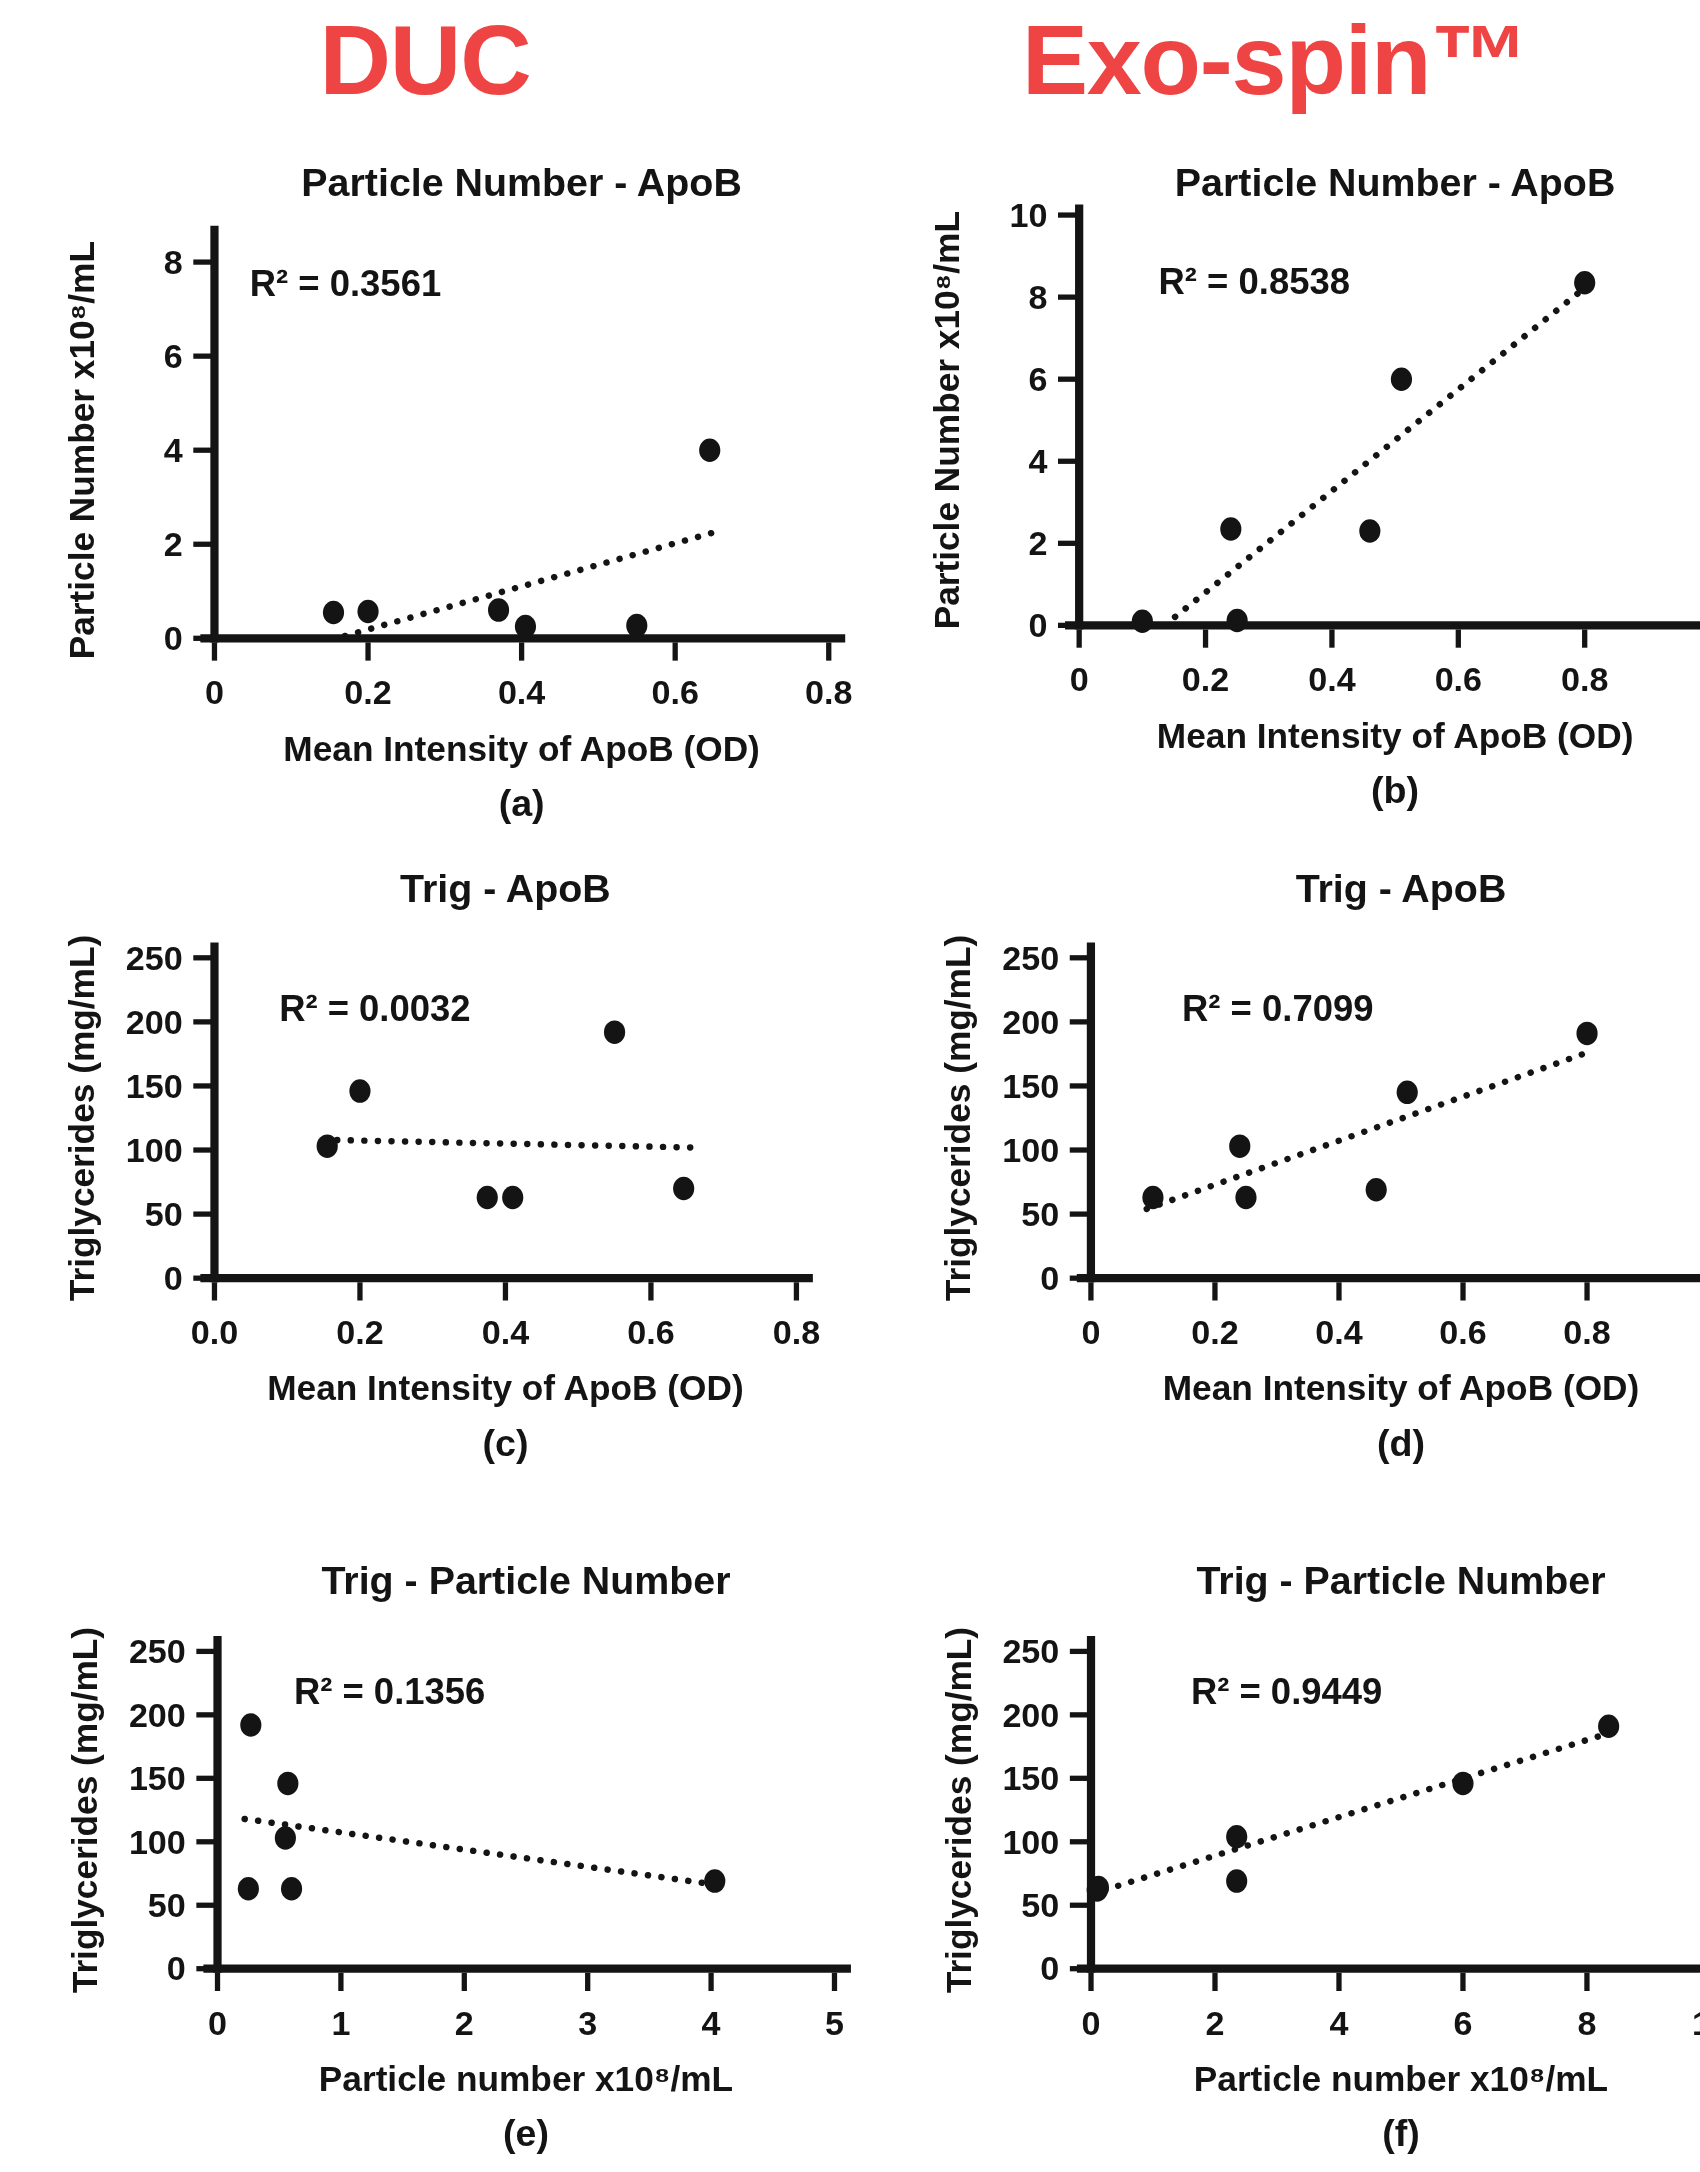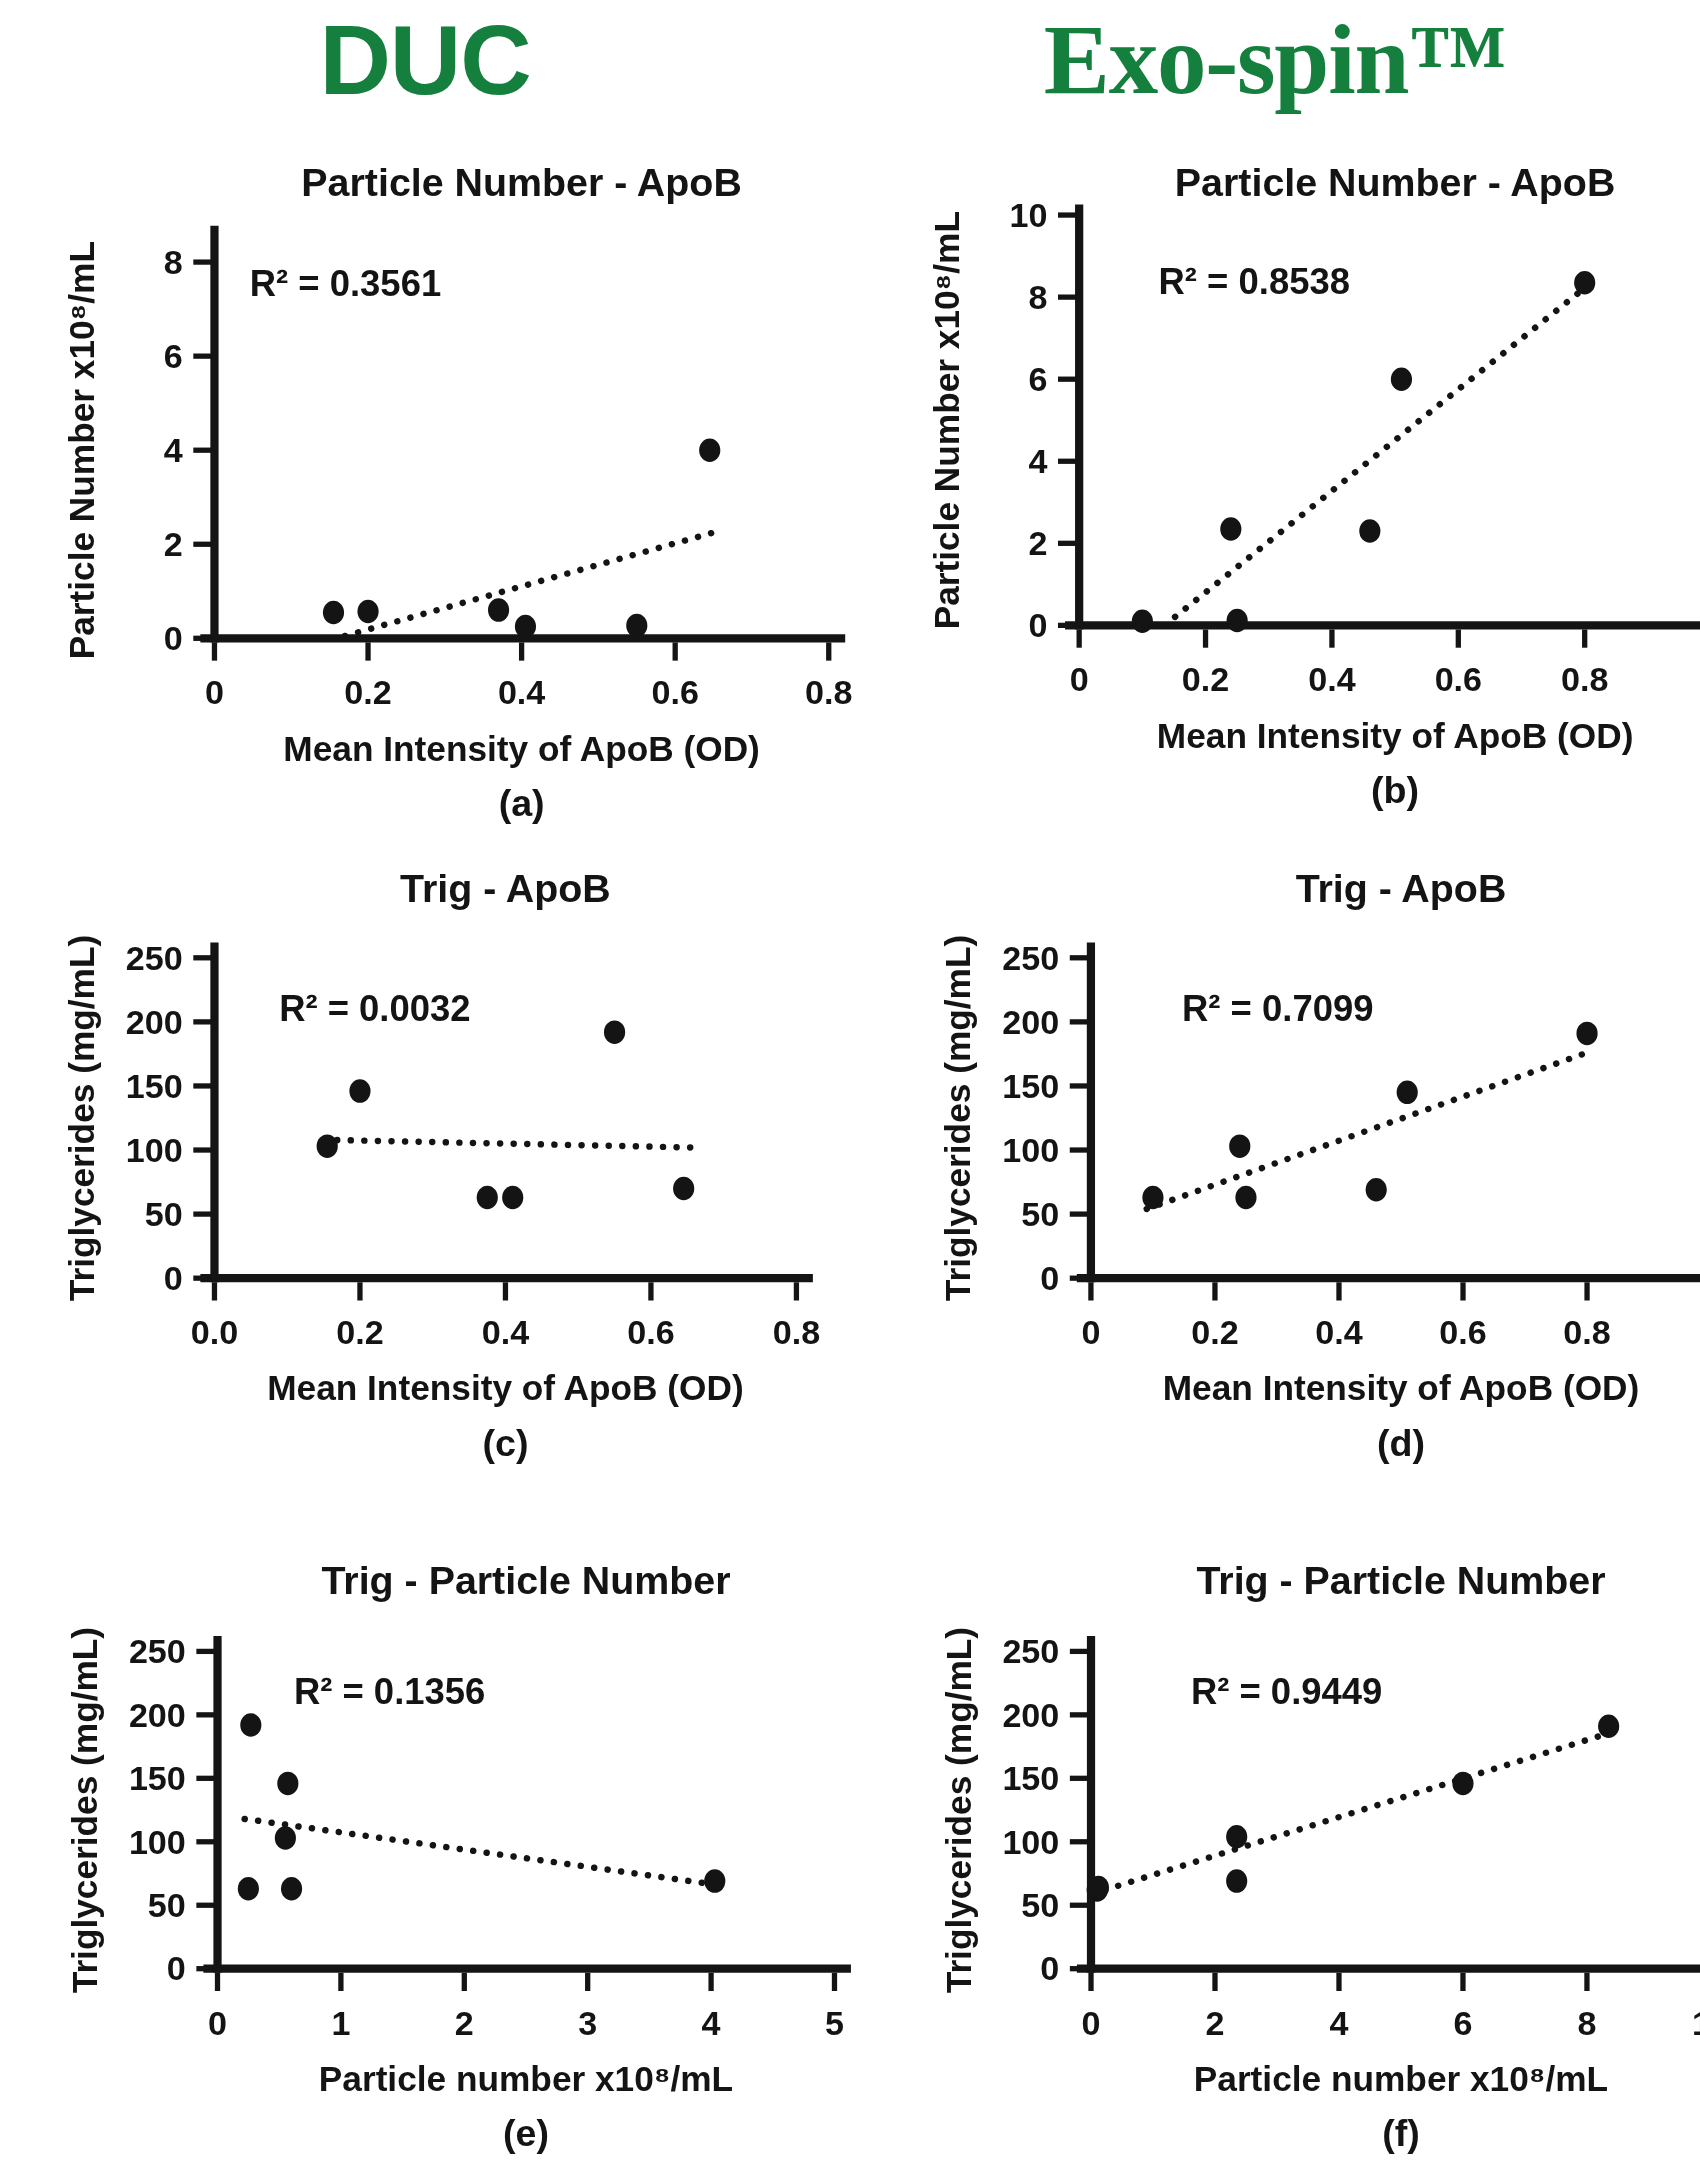--- a/index.html
+++ b/index.html
@@ -1,38 +1,38 @@
 <!DOCTYPE html>
 <html style="font-size:9.4px"><head>
 <meta charset="utf-8">
 <style>
   html,body{margin:0;padding:0;background:#ffffff;}
   body{width:1700px;height:2172px;font-family:"Liberation Sans","DejaVu Sans",sans-serif;}
   .page{position:relative;width:1700px;height:2172px;background:#ffffff;overflow:hidden;}
   .col-header{position:absolute;top:0;height:118px;width:850px;text-align:center;
-    font-size:99px;font-weight:700;color:#15803d;line-height:120px;letter-spacing:-1.2px;}
+    font-size:99px;font-weight:700;color:#ef4444;line-height:120px;letter-spacing:-1.2px;}
   .cell{position:absolute;width:850px;padding-left:44px;}
   svg{display:block;}
   svg text{fill:#141414;font-weight:700;font-family:"Liberation Sans","DejaVu Sans",sans-serif;}
   .title{font-size:67px;}
   .r2{font-size:62px;}
   .ticklab{font-size:58px;}
   .axislab{font-size:60px;}
   .sub{font-size:64px;}
   .spine{stroke:#141414;stroke-width:14;}
   .tickmark{stroke:#141414;stroke-width:9;}
   .trend{stroke:#141414;stroke-width:11;stroke-dasharray:0.1 23;stroke-linecap:round;fill:none;}
   .pt{fill:#141414;}
 </style>
 </head>
 <body>
 
 <div class="page">
   <div class="col-header" style="left:0;">DUC</div>
-  <div class="col-header" style="left:850px;font-family:Liberation Serif, serif;">Exo-spin™</div>
+  <div class="col-header" style="left:850px;">Exo-spin™</div>
   <div id="charts">
       <div class="cell" style="top: 115px; left: 0px; height: 738px;">
         <svg viewBox="0 0 1446 1255" width="850" height="738">
           <text x="812.5" y="138" text-anchor="middle" class="title">Particle Number - ApoB</text>
           <text x="350" y="308" class="r2">R² = 0.3561</text>
           <line x1="512.0625" y1="886" x2="1139.0625" y2="710" class="trend"></line>
           <ellipse cx="492.46875" cy="846" rx="18" ry="20" class="pt"></ellipse>
           <ellipse cx="551.25" cy="844.4" rx="18" ry="20" class="pt"></ellipse>
           <ellipse cx="773.3125" cy="842" rx="18" ry="20" class="pt"></ellipse>
           <ellipse cx="819.03125" cy="870" rx="18" ry="20" class="pt"></ellipse>

